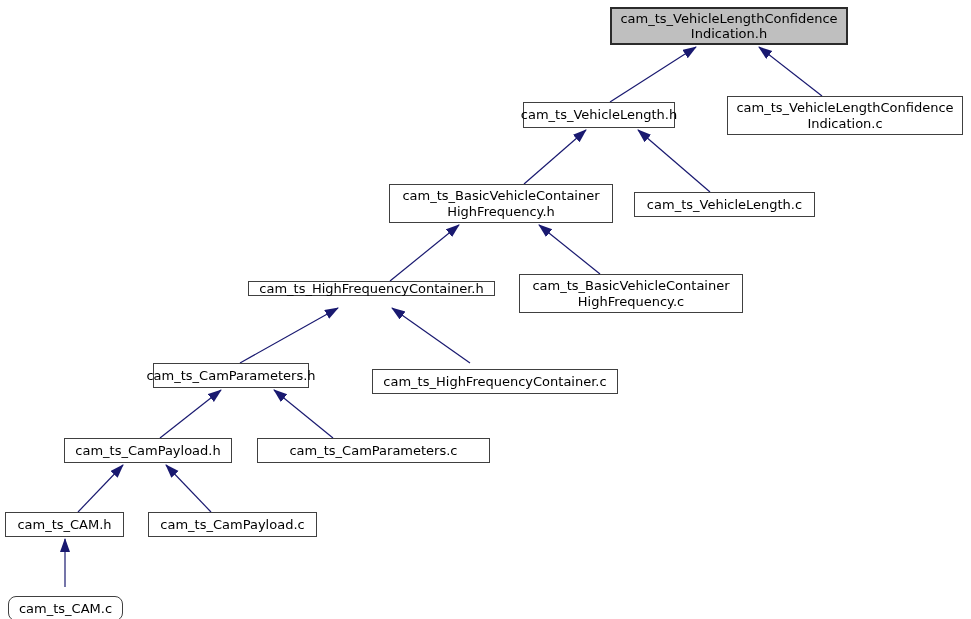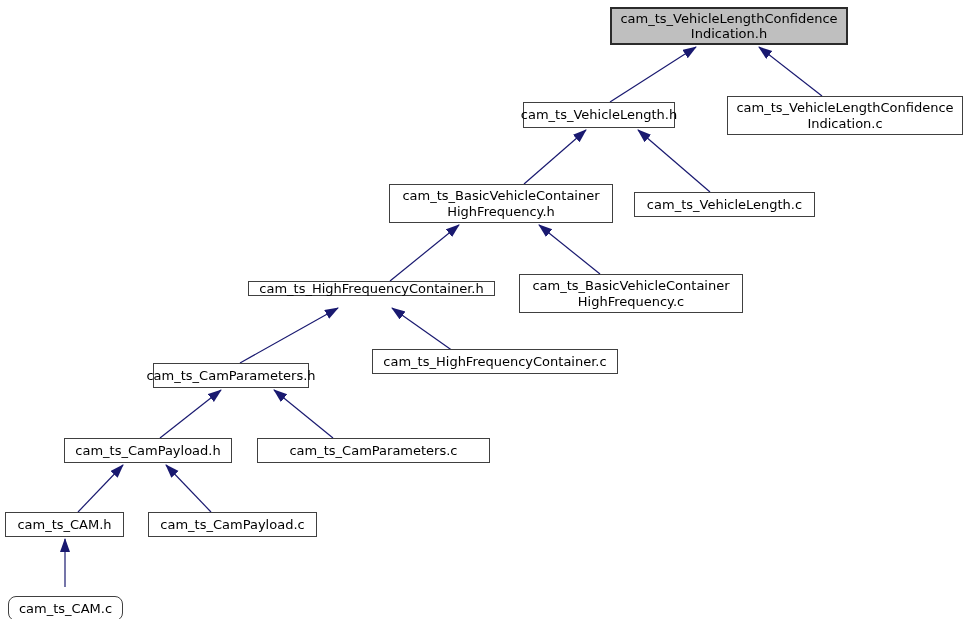--- a/index.html
+++ b/index.html
@@ -87,21 +87,21 @@
       <div class="node" style="left: 248px; top: 281px; width: 247px; height: 15px;">
         <span>cam_ts_HighFrequencyContainer.h</span>
       </div>
       <div class="node" style="left: 519px; top: 274px; width: 224px; height: 39px;">
         <span>cam_ts_BasicVehicleContainer</span>
         <span>HighFrequency.c</span>
       </div>
       <div class="node" style="left: 153px; top: 363px; width: 156px; height: 25px;">
         <span>cam_ts_CamParameters.h</span>
       </div>
-      <div class="node" style="left: 372px; top: 349px; width: 246px; height: 25px;">
+      <div class="node" style="left: 372px; top: 369px; width: 246px; height: 25px;">
         <span>cam_ts_HighFrequencyContainer.c</span>
       </div>
       <div class="node" style="left: 64px; top: 438px; width: 168px; height: 25px;">
         <span>cam_ts_CamPayload.h</span>
       </div>
       <div class="node" style="left: 257px; top: 438px; width: 233px; height: 25px;">
         <span>cam_ts_CamParameters.c</span>
       </div>
       <div class="node" style="left: 5px; top: 512px; width: 119px; height: 25px;">
         <span>cam_ts_CAM.h</span>

